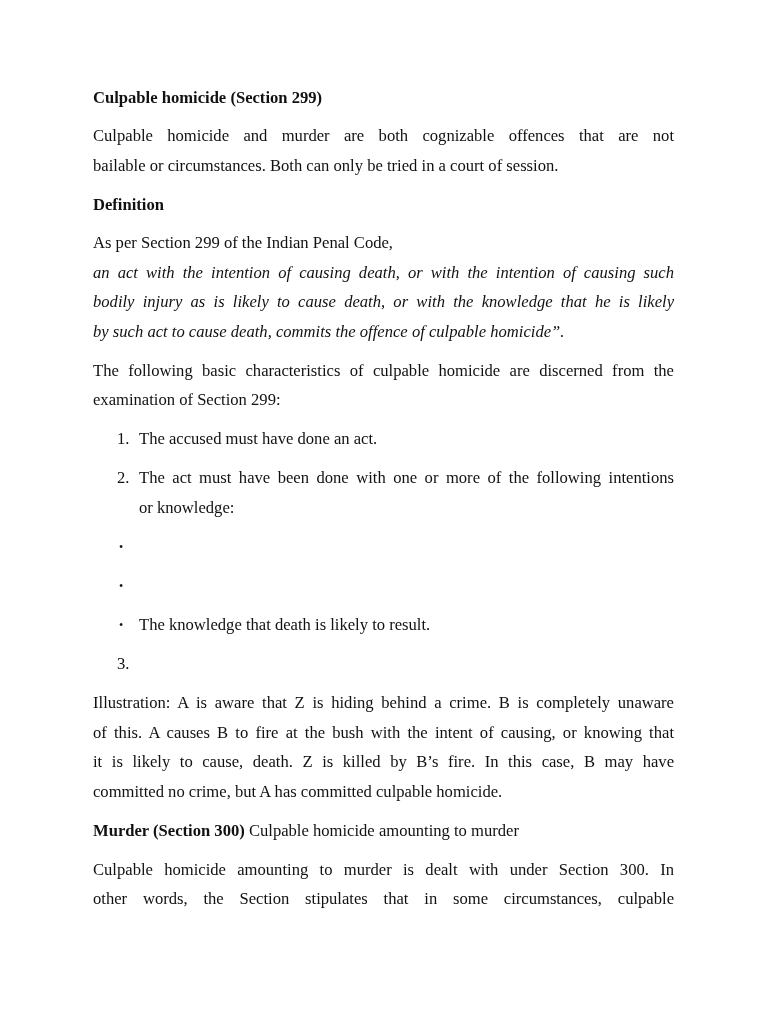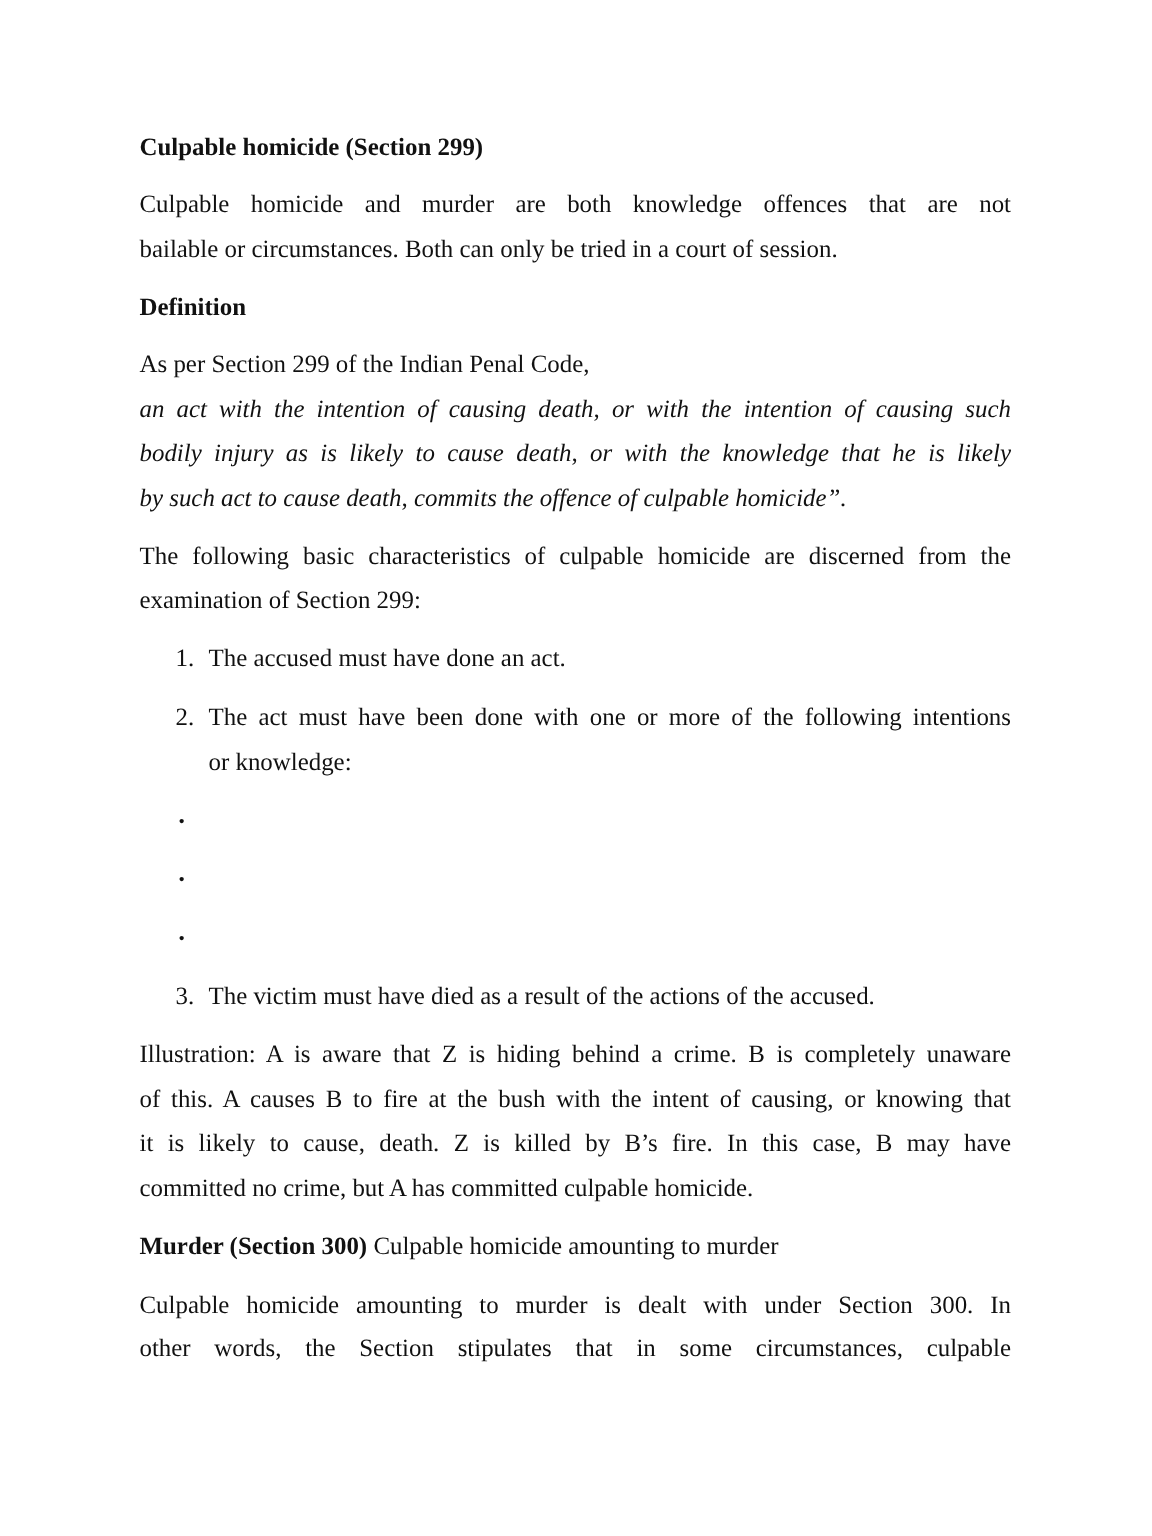--- a/index.html
+++ b/index.html
@@ -19,21 +19,21 @@
   .ind { position: absolute; left: 46px; white-space: nowrap; text-align: right; }
   .ind-just { position: absolute; left: 46px; width: 535px; text-align: justify; text-align-last: justify; white-space: nowrap; }
 </style>
 </head>
 <body>
 
 <div class="page">
 
   <div class="line bold" style="top:88px">Culpable homicide (Section 299)</div>
 
-  <div class="line just" style="top:126px">Culpable homicide and murder are both knowledge offences that are not</div>
+  <div class="line just" style="top:126px">Culpable homicide and murder are both cognizable offences that are not</div>
   <div class="line" style="top:156px">bailable or circumstances. Both can only be tried in a court of session.</div>
 
   <div class="line bold" style="top:195px">Definition</div>
 
   <div class="line" style="top:233px; width:581px; display:flex; justify-content:space-between;">
     <span>As per Section 299 of the Indian Penal Code,</span>
   </div>
   <div class="line just ital" style="top:263px">an act with the intention of causing death, or with the intention of causing such</div>
   <div class="line just ital" style="top:292px">bodily injury as is likely to cause death, or with the knowledge that he is likely</div>
   <div class="line ital" style="top:322px">by such act to cause death, commits the offence of culpable homicide”.</div>
@@ -55,25 +55,25 @@
   </div>
 
   <div class="line" style="top:537px; width:581px;">
     <span class="bullet">•</span>
   </div>
   <div class="line" style="top:576px; width:581px;">
     <span class="bullet">•</span>
   </div>
   <div class="line" style="top:615px; width:581px;">
     <span class="bullet">•</span>
+    <span class="ind">The knowledge that death is likely to result.</span>
   </div>
 
   <div class="line" style="top:654px; width:581px;">
     <span class="num">3.</span>
-    <span class="ind">The victim must have died as a result of the actions of the accused.</span>
   </div>
 
   <div class="line just" style="top:693px">Illustration: A is aware that Z is hiding behind a crime. B is completely unaware</div>
   <div class="line just" style="top:723px">of this. A causes B to fire at the bush with the intent of causing, or knowing that</div>
   <div class="line just" style="top:752px">it is likely to cause, death. Z is killed by B’s fire. In this case, B may have</div>
   <div class="line" style="top:782px">committed no crime, but A has committed culpable homicide.</div>
 
   <div class="line" style="top:821px">
     <span class="bold">Murder (Section 300)</span><span> Culpable homicide amounting to murder</span>
   </div>

